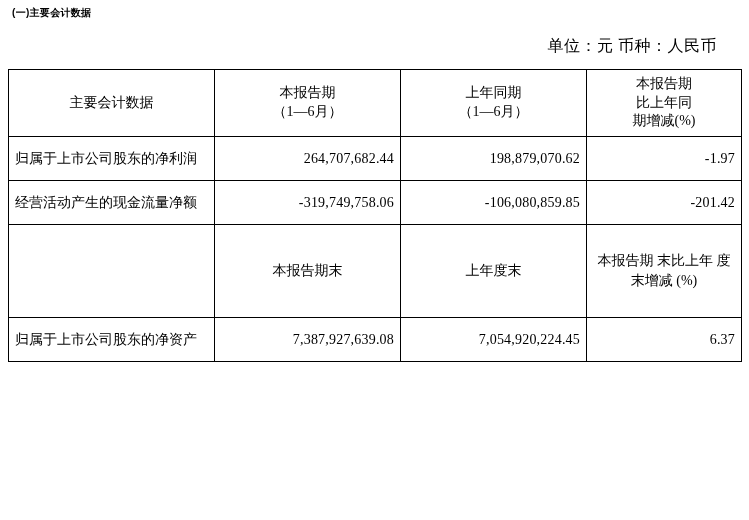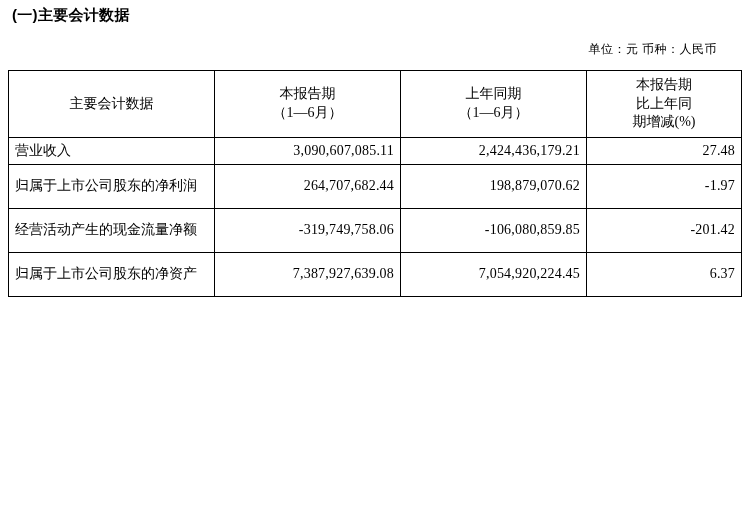--- a/index.html
+++ b/index.html
@@ -17,27 +17,27 @@
   .page {
     position: relative;
     width: 749px;
     height: 520px;
     box-sizing: border-box;
     padding: 0 8px;
   }
   .section-title {
     font-family: "Liberation Sans", "DejaVu Sans", sans-serif;
     font-weight: bold;
-    font-size: 15px;
+    font-size: 10px;
     margin: 6px 0 0 4px;
     letter-spacing: 0.3px;
   }
   .unit-line {
     text-align: right;
-    font-size: 12px;
+    font-size: 16px;
     margin: 16px 24px 12px 0;
     letter-spacing: 0.5px;
   }
   table.fin {
     border-collapse: collapse;
     width: 733px;
     margin: 0 auto;
     table-layout: fixed;
     font-size: 14px;
   }
@@ -113,42 +113,47 @@
           <span class="hdr-sub">上年同期</span>
           <span class="hdr-sub">（1—6月）</span>
         </td>
         <td>
           <span class="hdr-sub">本报告期</span>
           <span class="hdr-sub">比上年同</span>
           <span class="hdr-sub">期增减(%)</span>
         </td>
       </tr>
 
-      <tr class="single">
-        <td class="rowlabel">营业收入</td>
-        <td class="num">3,090,607,085.11</td>
-        <td class="num">2,424,436,179.21</td>
-        <td class="num">27.48</td>
-      </tr>
 
       <tr class="tall">
         <td class="rowlabel">归属于上市公司股东的净利润</td>
         <td class="num">264,707,682.44</td>
         <td class="num">198,879,070.62</td>
         <td class="num">-1.97</td>
       </tr>
 
 
       <tr class="tall">
         <td class="rowlabel">经营活动产生的现金流量净额</td>
         <td class="num">-319,749,758.06</td>
         <td class="num">-106,080,859.85</td>
         <td class="num">-201.42</td>
       </tr>
 
+      <tr class="mid-hdr">
+        <td class="blank"></td>
+        <td>本报告期末</td>
+        <td>上年度末</td>
+        <td>
+          <span class="hdr-sub">本报告期</span>
+          <span class="hdr-sub">末比上年</span>
+          <span class="hdr-sub">度末增减</span>
+          <span class="hdr-sub">(%)</span>
+        </td>
+      </tr>
 
       <tr class="tall">
         <td class="rowlabel">归属于上市公司股东的净资产</td>
         <td class="num">7,387,927,639.08</td>
         <td class="num">7,054,920,224.45</td>
         <td class="num">6.37</td>
       </tr>
 
     </tbody>
   </table>

